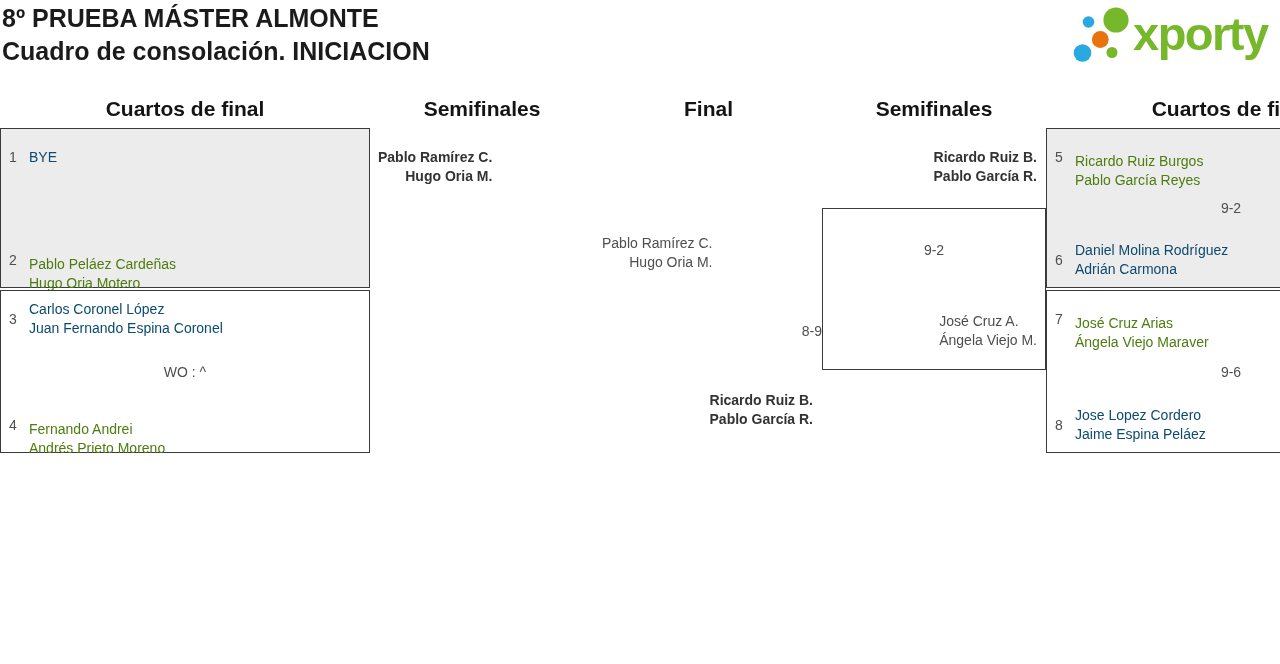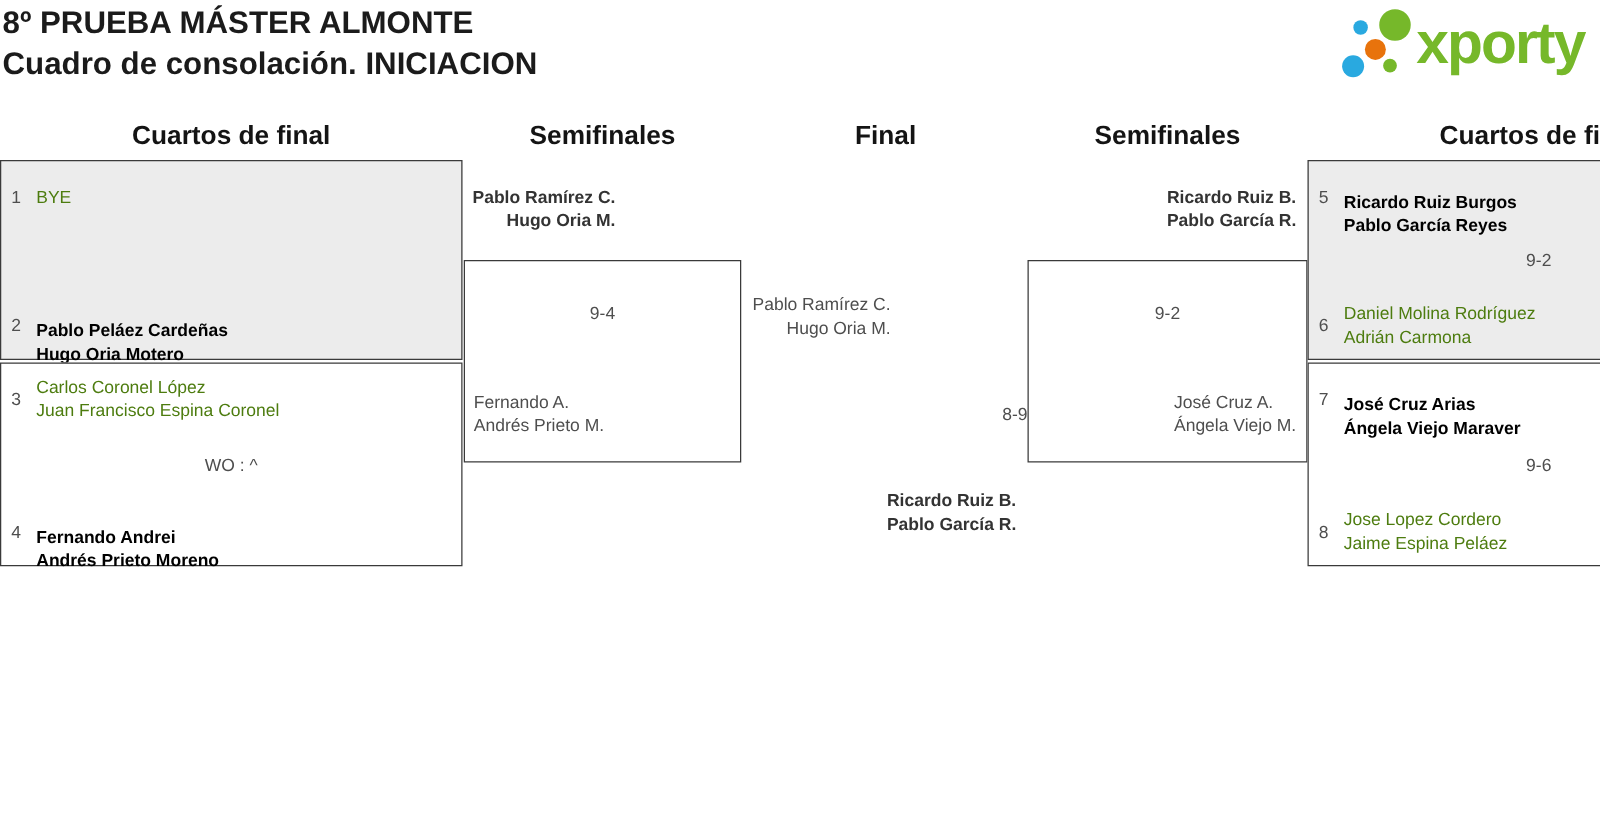--- a/index.html
+++ b/index.html
@@ -14,22 +14,22 @@
   .brand { position:absolute; left:66px; top:4px; font-size:47px; font-weight:bold;
            color:#76b82a; letter-spacing:-1.5px; line-height:60px; }
   .rh { position:absolute; top:97px; height:20px; text-align:center;
         font-size:21px; font-weight:bold; color:#141414; white-space:nowrap; }
   .box { position:absolute; box-sizing:border-box; border:1px solid #3a3a3a; background:#ffffff; }
   .box.shaded { background:#ececec; }
   .team { position:absolute; left:0; right:0; display:flex; align-items:center; height:38px; }
   .team-top { top:9px; }
   .team-bottom { bottom:8px; }
   .seed { flex:none; width:20px; margin-left:8px; font-size:14px; color:#4e4e4e; }
-  .names { font-size:14px; line-height:19px; color:#4d7c0f; white-space:nowrap; }
-  .winner .names { font-weight:bold; color:#000000;margin-top:28px; }
+  .names { font-size:14px; line-height:19px; color:#0c4a6e; white-space:nowrap; }
+  .winner .names { font-weight:normal; color:#4d7c0f;margin-top:28px; }
   .score { position:absolute; left:0; right:0; top:50%; transform:translateY(-50%);
            text-align:center; font-size:14px; color:#4e4e4e; }
   .sf-score { position:absolute; left:0; right:0; top:33px; text-align:center;
               font-size:14px; color:#4e4e4e; }
   .sf-loser { position:absolute; bottom:19px; font-size:14px; line-height:19px; color:#4e4e4e; white-space:nowrap; }
   .sf-loser.left-side { left:7px; }
   .sf-loser.right-side { right:8px; text-align:left; }
   .float-label { position:absolute; font-size:14px; line-height:19px; white-space:nowrap;text-align:right; }
   .bold-label { font-weight:bold; color:#333333; }
   .reg-label { color:#4e4e4e; }
@@ -75,45 +75,38 @@
         <span style="display:block">Hugo Oria Motero</span>
       </span>
     </div>
   </div>
 
   <div class="box" style="left:0; top:290px; width:370px; height:163px;">
     <div class="team team-top">
       <span class="seed">3</span>
       <span class="names">
         <span style="display:block">Carlos Coronel López</span>
-        <span style="display:block">Juan Francisco Espina Coronel</span>
+        <span style="display:block">Juan Fernando Espina Coronel</span>
       </span>
     </div>
     <div class="score">WO : ^</div>
     <div class="team team-bottom winner">
       <span class="seed">4</span>
       <span class="names">
         <span style="display:block">Fernando Andrei</span>
         <span style="display:block">Andrés Prieto Moreno</span>
       </span>
     </div>
   </div>
 
   <div class="float-label bold-label" style="left:378px; top:148px;">
     <span style="display:block">Pablo Ramírez C.</span>
     <span style="display:block">Hugo Oria M.</span>
   </div>
 
-  <div class="box" style="left:371px; top:208px; width:222px; height:162px;">
-    <div class="sf-score">9-4</div>
-    <div class="sf-loser left-side">
-      <span style="display:block">Fernando A.</span>
-      <span style="display:block">Andrés Prieto M.</span>
-    </div>
-  </div>
 
   <div class="float-label reg-label" style="left:602px; top:234px;">
     <span style="display:block">Pablo Ramírez C.</span>
     <span style="display:block">Hugo Oria M.</span>
   </div>
   <div class="float-label reg-label" style="left:595px; top:322px; width:227px; text-align:right;">8-9</div>
   <div class="float-label bold-label" style="left:595px; top:391px; width:218px; text-align:right;">
     <span style="display:block">Ricardo Ruiz B.</span>
     <span style="display:block">Pablo García R.</span>
   </div>

